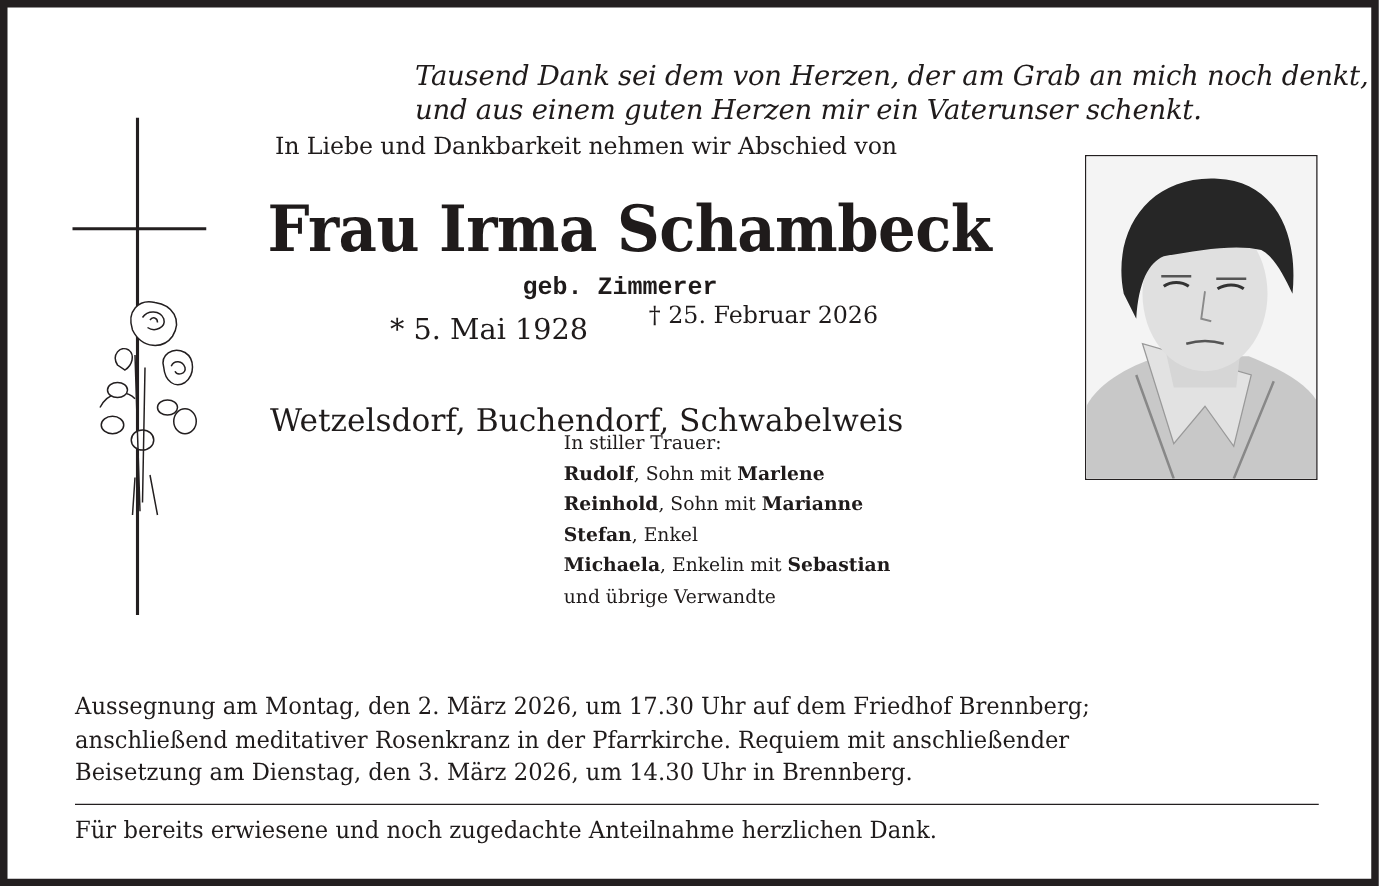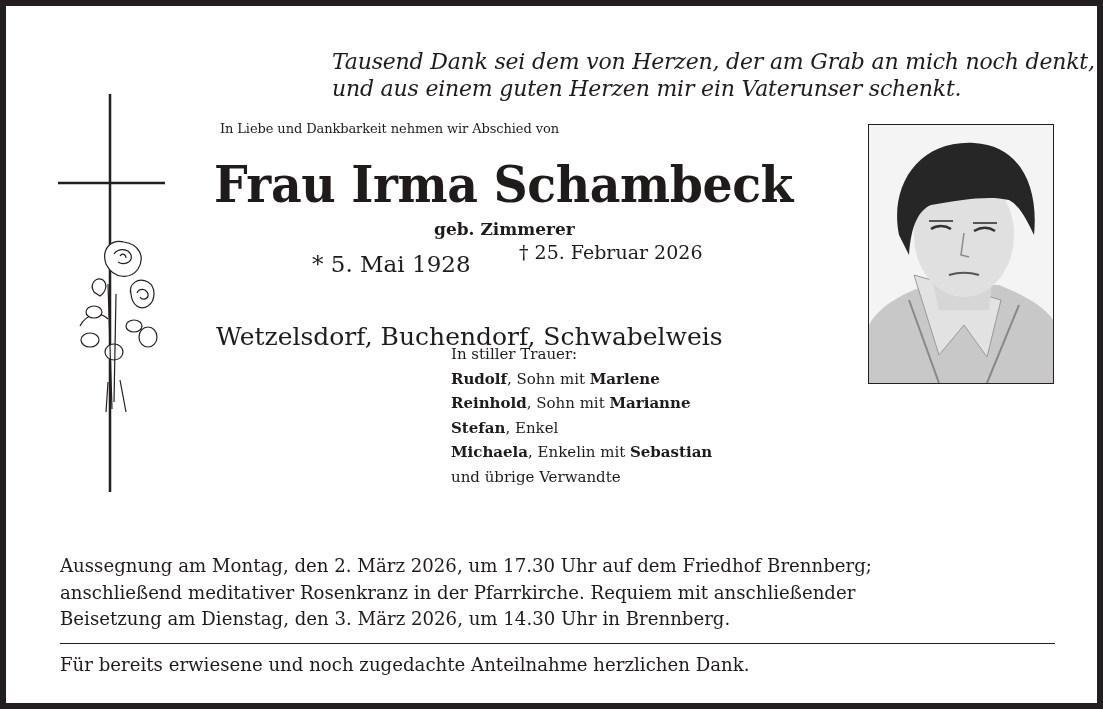--- a/index.html
+++ b/index.html
@@ -18,26 +18,26 @@
       border-right: 6px solid #231f20;
       border-bottom: 6px solid #231f20;
       background: #fff;
     }
     .abs { position: absolute; white-space: nowrap; }
     .quote {
       left: 326px; top: 42px;
       font-style: italic; font-size: 22px; line-height: 27px;
       letter-spacing: -0.2px;
     }
-    .intro { left: 214px; top: 115px; font-size: 13px; letter-spacing: -0.1px; }
+    .intro { left: 214px; top: 100px; font-size: 19px; letter-spacing: -0.1px; }
     .name {
       left: 208px; top: 148px; font-size: 51px; font-weight: bold;
       letter-spacing: -0.5px; transform: scaleX(0.93); transform-origin: left top;
     }
-    .maiden { left: 428px; top: 213px; font-size: 17px; font-weight: bold; }
+    .maiden { left: 412px; top: 213px; font-size: 20px; font-weight: bold; font-family: Liberation Mono, monospace; }
     .born { left: 306px; top: 245px; font-size: 23px; }
     .died { left: 513px; top: 235px; font-size: 19px; }
     .places { left: 210px; top: 291px; font-size: 25px; margin-top: 25px; }
     .mourners {
       left: 445px; top: 336px; font-size: 15px; line-height: 24.5px;
     }
     .mourners div { white-space: nowrap; }
     .mourners b { font-weight: bold; }
     .service {
       left: 54px; top: 546px; font-size: 19px; line-height: 26.5px;

